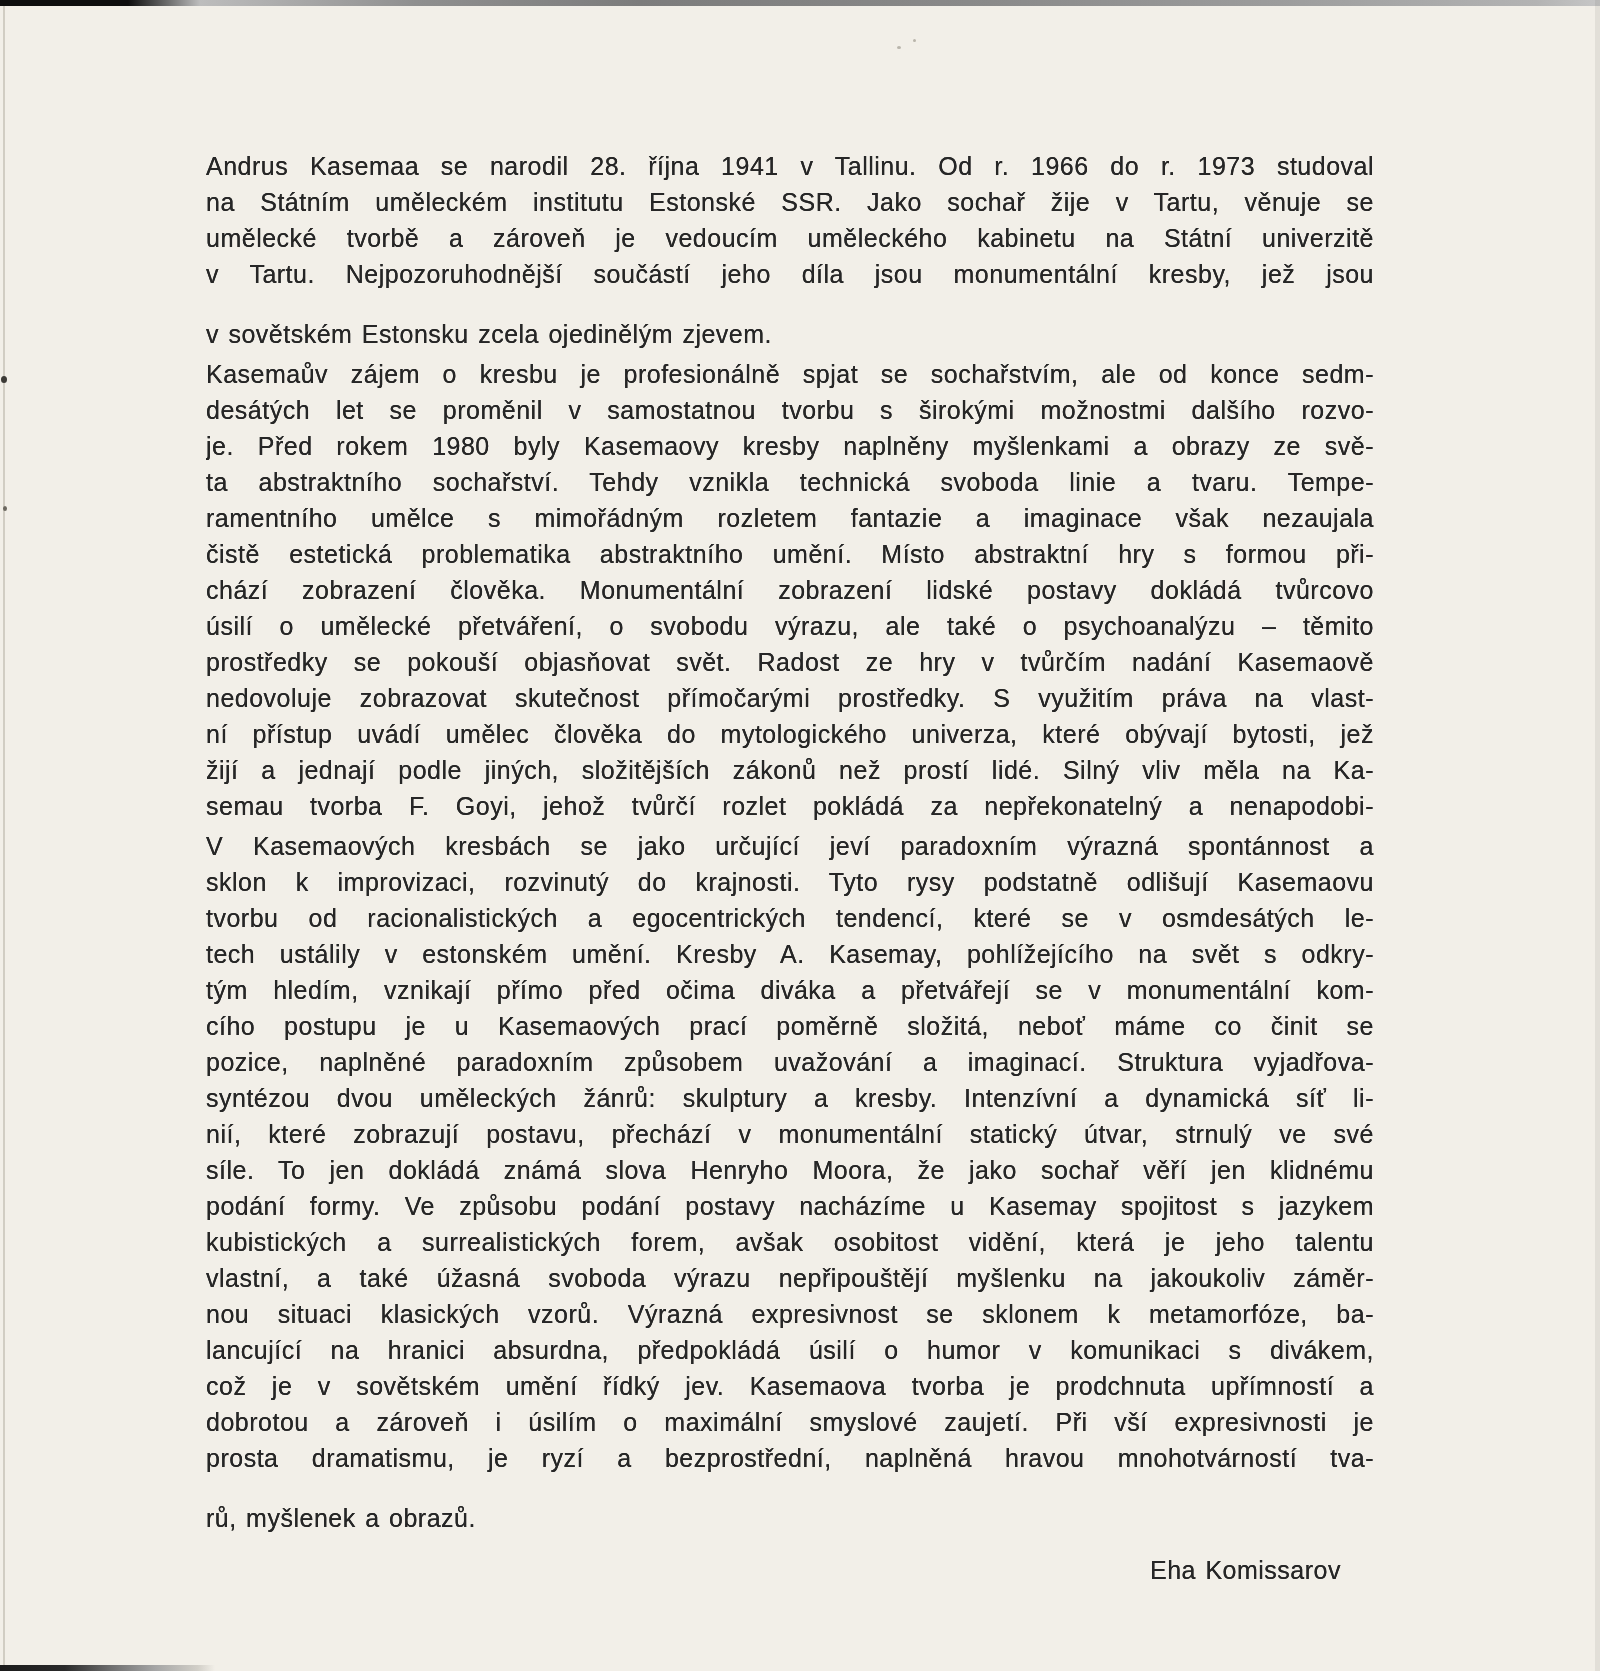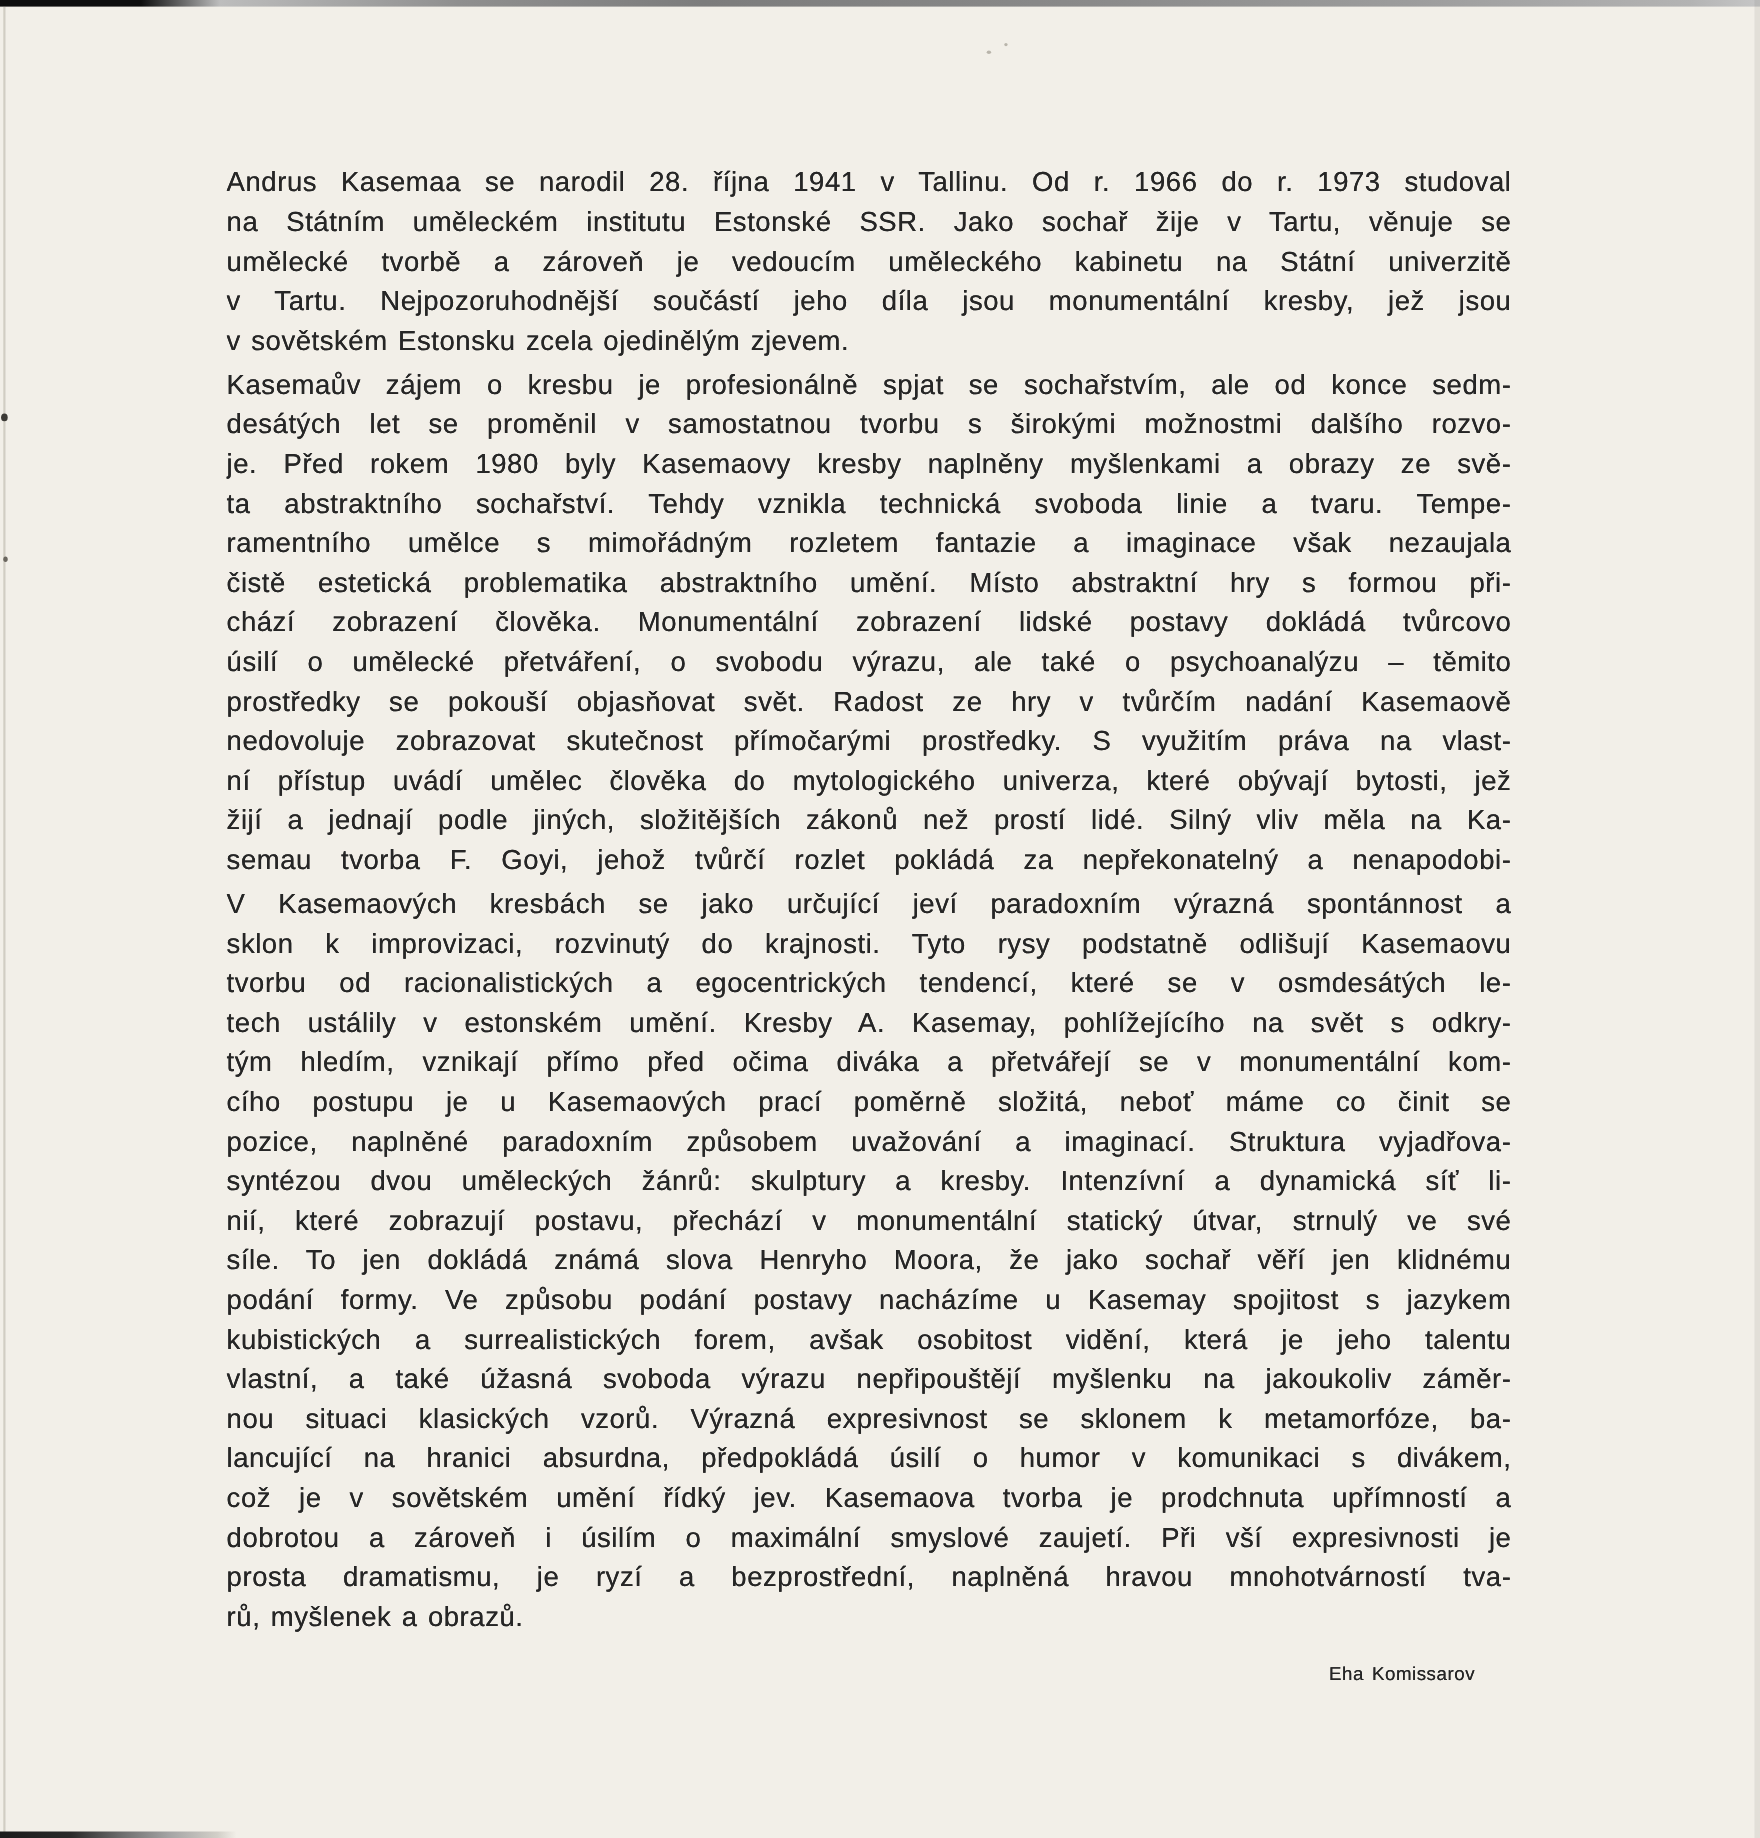--- a/index.html
+++ b/index.html
@@ -78,28 +78,29 @@
     height: 36px;
     line-height: 36px;
     text-align: justify;
     text-align-last: justify;
     overflow: hidden;
     white-space: nowrap;
   }
   .line.last {
     text-align-last: left;
     white-space: normal;
+    margin-top: 24px;
   }
   .signature {
     margin-top: 16px;
     height: 36px;
     line-height: 36px;
     text-align: right;
     padding-right: 33px;
-    font-size: 17px;
+    font-size: 25px;
     letter-spacing: 0.5px;
   }
 </style>
 </head>
 <body>
 
 <div class="page">
   <div class="scan-bar-top"></div>
   <div class="scan-edge-left"></div>
   <div class="scan-edge-right"></div>

